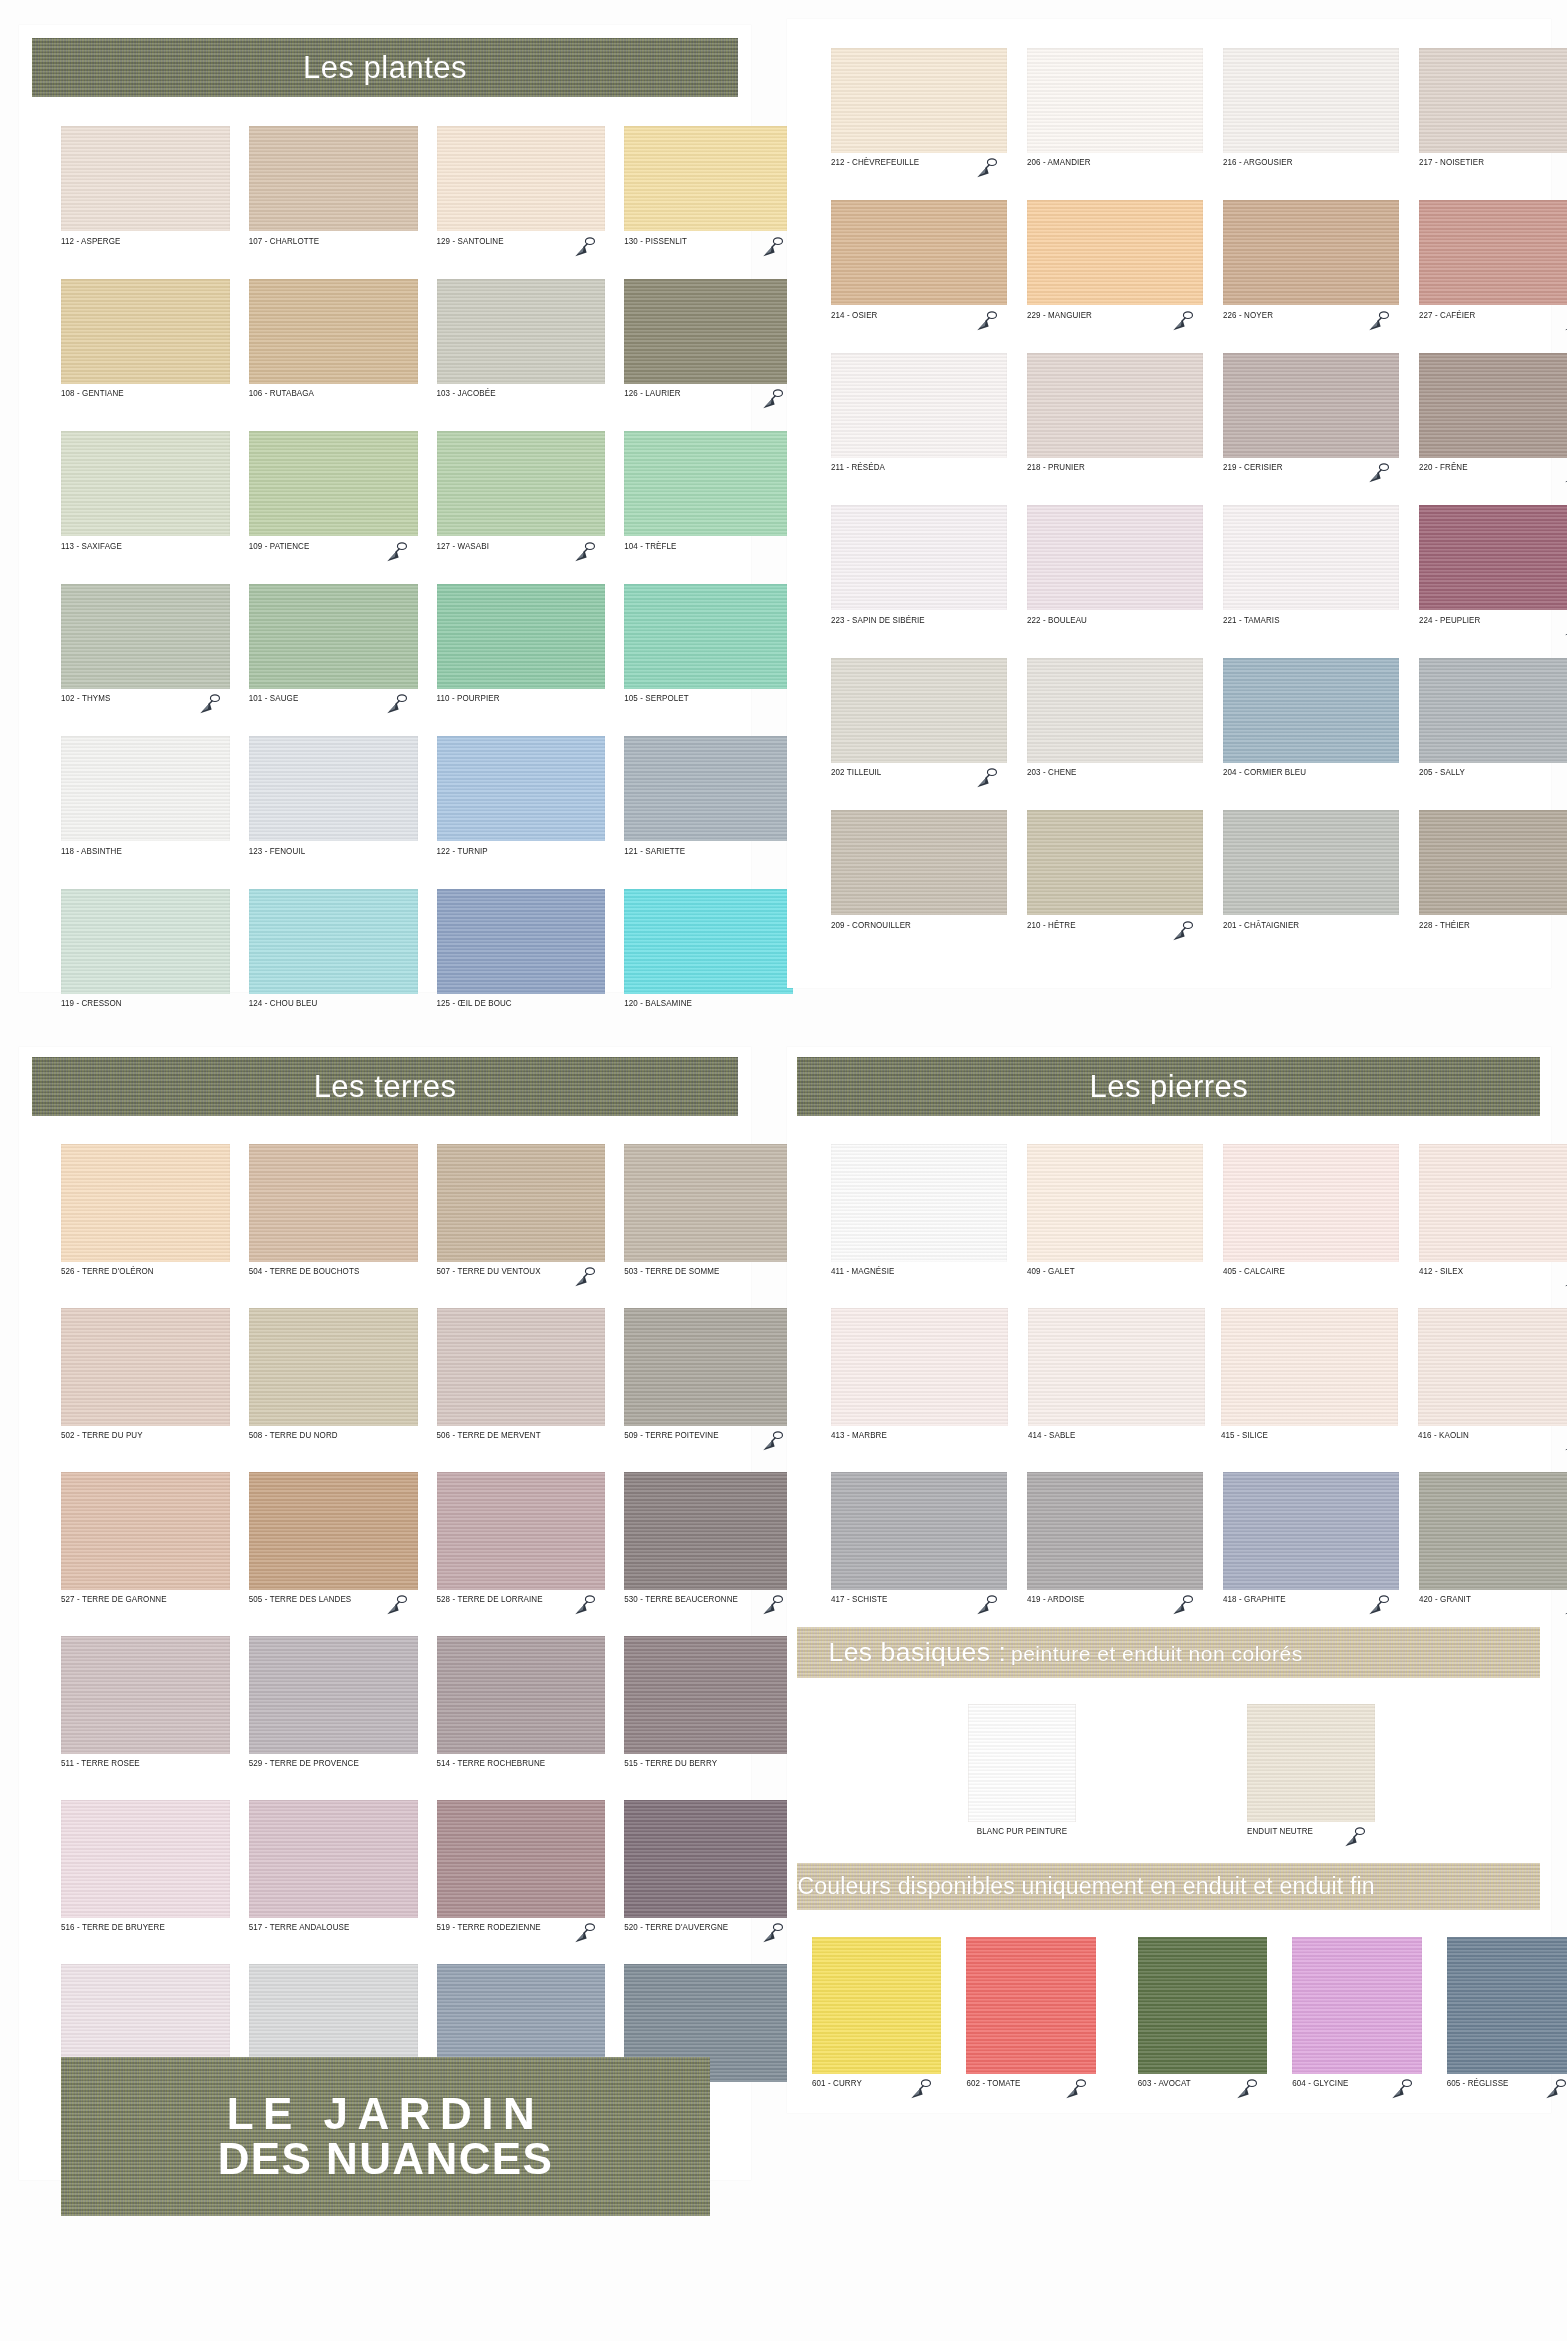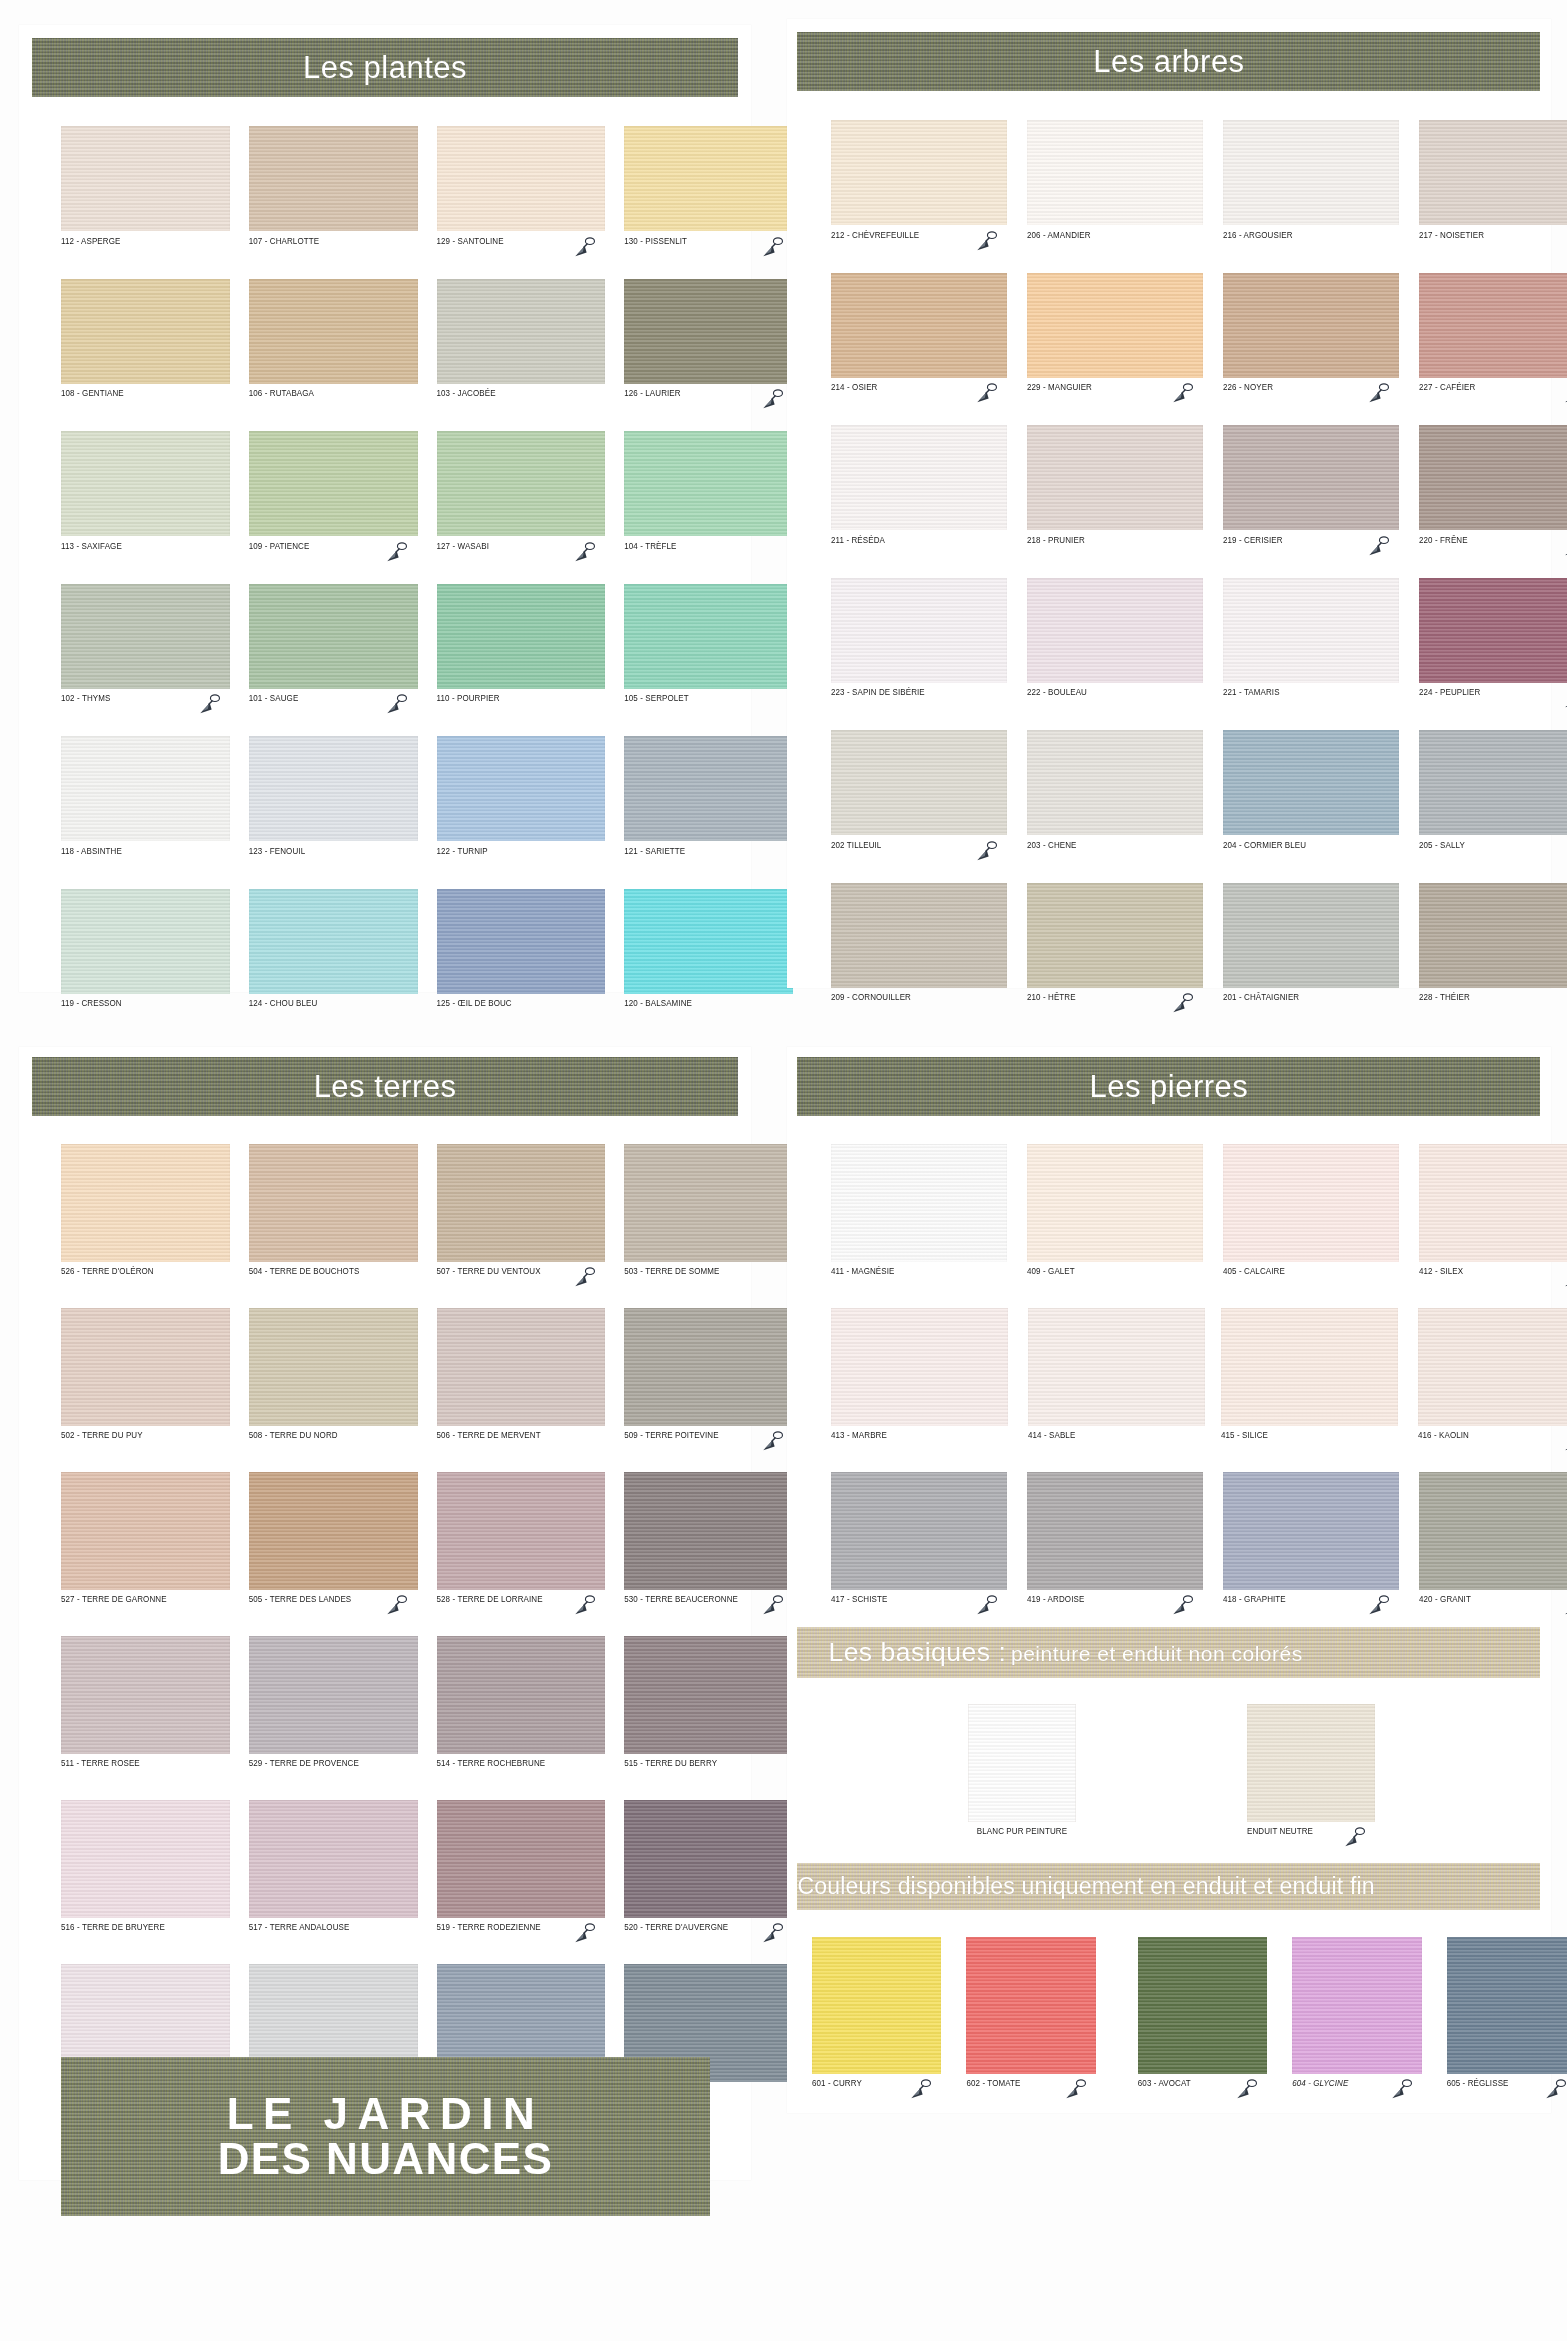--- a/index.html
+++ b/index.html
@@ -308,23 +308,20 @@
           <div class="swatch" style="height:105px;background-color:#6ddfe4;"></div>
           <div class="label-row">
             <span class="label">120 - BALSAMINE</span>
           </div>
         </div>
       </div>
     </div>
 </div>
 
 <div class="panel" id="panel-arbres" style="left:787px;top:19px;width:764px;height:969px;">
-  <div class="banner" style="height:59px;margin:13.3px 10.4px 0 10.4px;width:calc(100% - 21px);">
-    <span class="banner-title" style="font-size:31px;">Les arbres</span>
-  </div>
   <div class="grid" id="grid-arbres" style="padding:29px 44px 0 44px;">
       <div class="row" style="margin-bottom: 29px;">
         <div class="cell" style="flex: 1 1 0px; margin-right: 20px;">
           <div class="swatch" style="height:105px;background-color:#f6e9d6;"></div>
           <div class="label-row">
             <span class="label">212 - CHÈVREFEUILLE</span>
             <span class="trowel"><svg width="25.6" height="25.6" viewBox="0 0 54 54">
                 <ellipse cx="40" cy="13" rx="9.5" ry="7" fill="none" stroke="#2c3340" stroke-width="2.4"></ellipse>
                 <path d="M34 19 L27 26" stroke="#2c3340" stroke-width="3" stroke-linecap="round"></path>
                 <path d="M29 23 L9 45 L33 37 Z" fill="#2f3742"></path>
@@ -938,21 +935,21 @@
         <div class="label-row">
           <span class="label">603 - AVOCAT</span>
           <span class="trowel"><svg width="25.6" height="25.6" viewBox="0 0 54 54">
               <ellipse cx="40" cy="13" rx="9.5" ry="7" fill="none" stroke="#2c3340" stroke-width="2.4"></ellipse>
               <path d="M34 19 L27 26" stroke="#2c3340" stroke-width="3" stroke-linecap="round"></path>
               <path d="M29 23 L9 45 L33 37 Z" fill="#2f3742"></path>
               <path d="M27 26 L14 40 L25 36 Z" fill="#6d7783"></path>
             </svg></span>
         </div>
       </div>
-      <div class="basic-cell" style="flex: 1 1 0px; margin-right: 25px; font-style: italic;">
+      <div class="basic-cell" style="flex: 1 1 0px; margin-right: 25px;">
         <div class="swatch" style="height:137px;background-color:#dda6dd;"></div>
         <div class="label-row">
           <span class="label">604 - GLYCINE</span>
           <span class="trowel"><svg width="25.6" height="25.6" viewBox="0 0 54 54">
               <ellipse cx="40" cy="13" rx="9.5" ry="7" fill="none" stroke="#2c3340" stroke-width="2.4"></ellipse>
               <path d="M34 19 L27 26" stroke="#2c3340" stroke-width="3" stroke-linecap="round"></path>
               <path d="M29 23 L9 45 L33 37 Z" fill="#2f3742"></path>
               <path d="M27 26 L14 40 L25 36 Z" fill="#6d7783"></path>
             </svg></span>
         </div>

